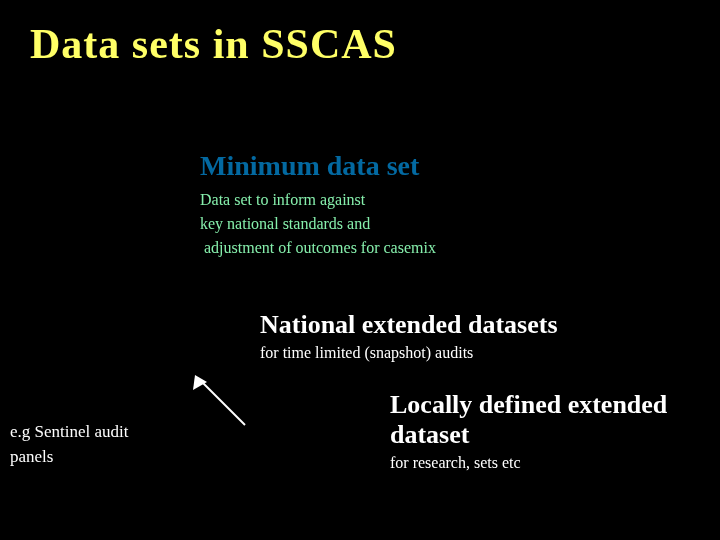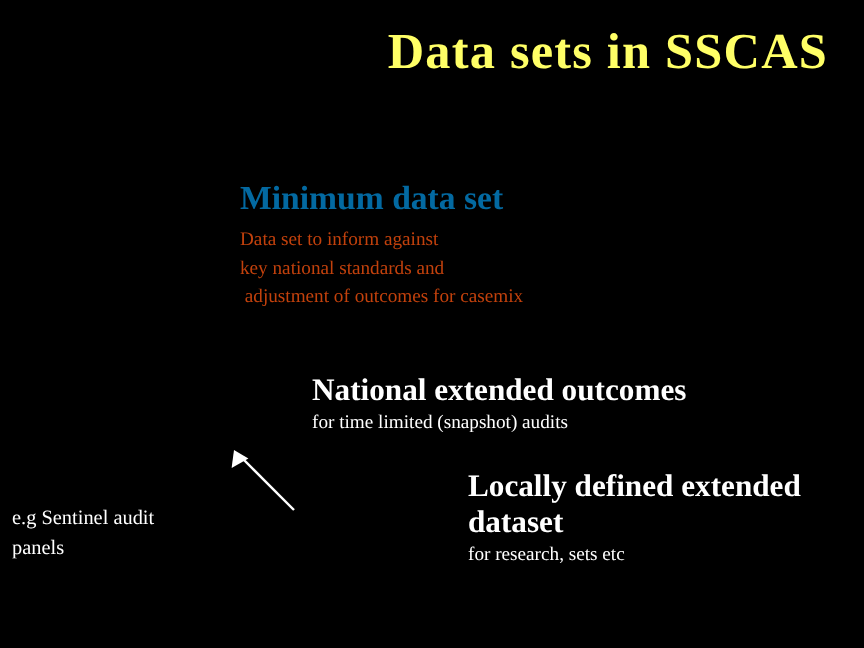--- a/index.html
+++ b/index.html
@@ -15,21 +15,21 @@
     }
 
     .slide {
       width: 720px;
       height: 540px;
       position: relative;
       padding: 20px 30px;
     }
 
     .main-title {
-      text-align: right;
+      text-align: left;
       font-size: 42px;
       font-weight: bold;
       color: #ffff66;
       margin-bottom: 18px;
       letter-spacing: 1px;
     }
 
     .core-mandatory-label {
       font-size: 22px;
       font-weight: bold;
@@ -54,21 +54,21 @@
 
     .min-dataset-title {
       font-size: 28px;
       font-weight: bold;
       color: #0369a1;
       margin-bottom: 6px;
     }
 
     .min-dataset-body {
       font-size: 16px;
-      color: #c2410c;
+      color: #86efac;
       line-height: 1.5;
     }
 
     
     .national-box {
       position: absolute;
       top: 310px;
       left: 260px;
       width: 360px;
     }
@@ -143,21 +143,21 @@
 
 
   <div class="min-dataset-box">
     <div class="min-dataset-title">Minimum data set</div>
     <div class="min-dataset-body">
       Data set to inform against<br>key national standards and<br>&nbsp;adjustment of outcomes for casemix
     </div>
   </div>
 
   <div class="national-box">
-    <div class="national-title">National extended outcomes</div>
+    <div class="national-title">National extended datasets</div>
     <div class="national-body">for time limited (snapshot) audits</div>
   </div>
 
   <div class="arrow-area">
     <svg width="80" height="60">
 
       <line x1="60" y1="55" x2="15" y2="10" stroke="white" stroke-width="2"></line>
       <polygon points="10,5 22,12 8,20" fill="white"></polygon>
     </svg>
   </div>

